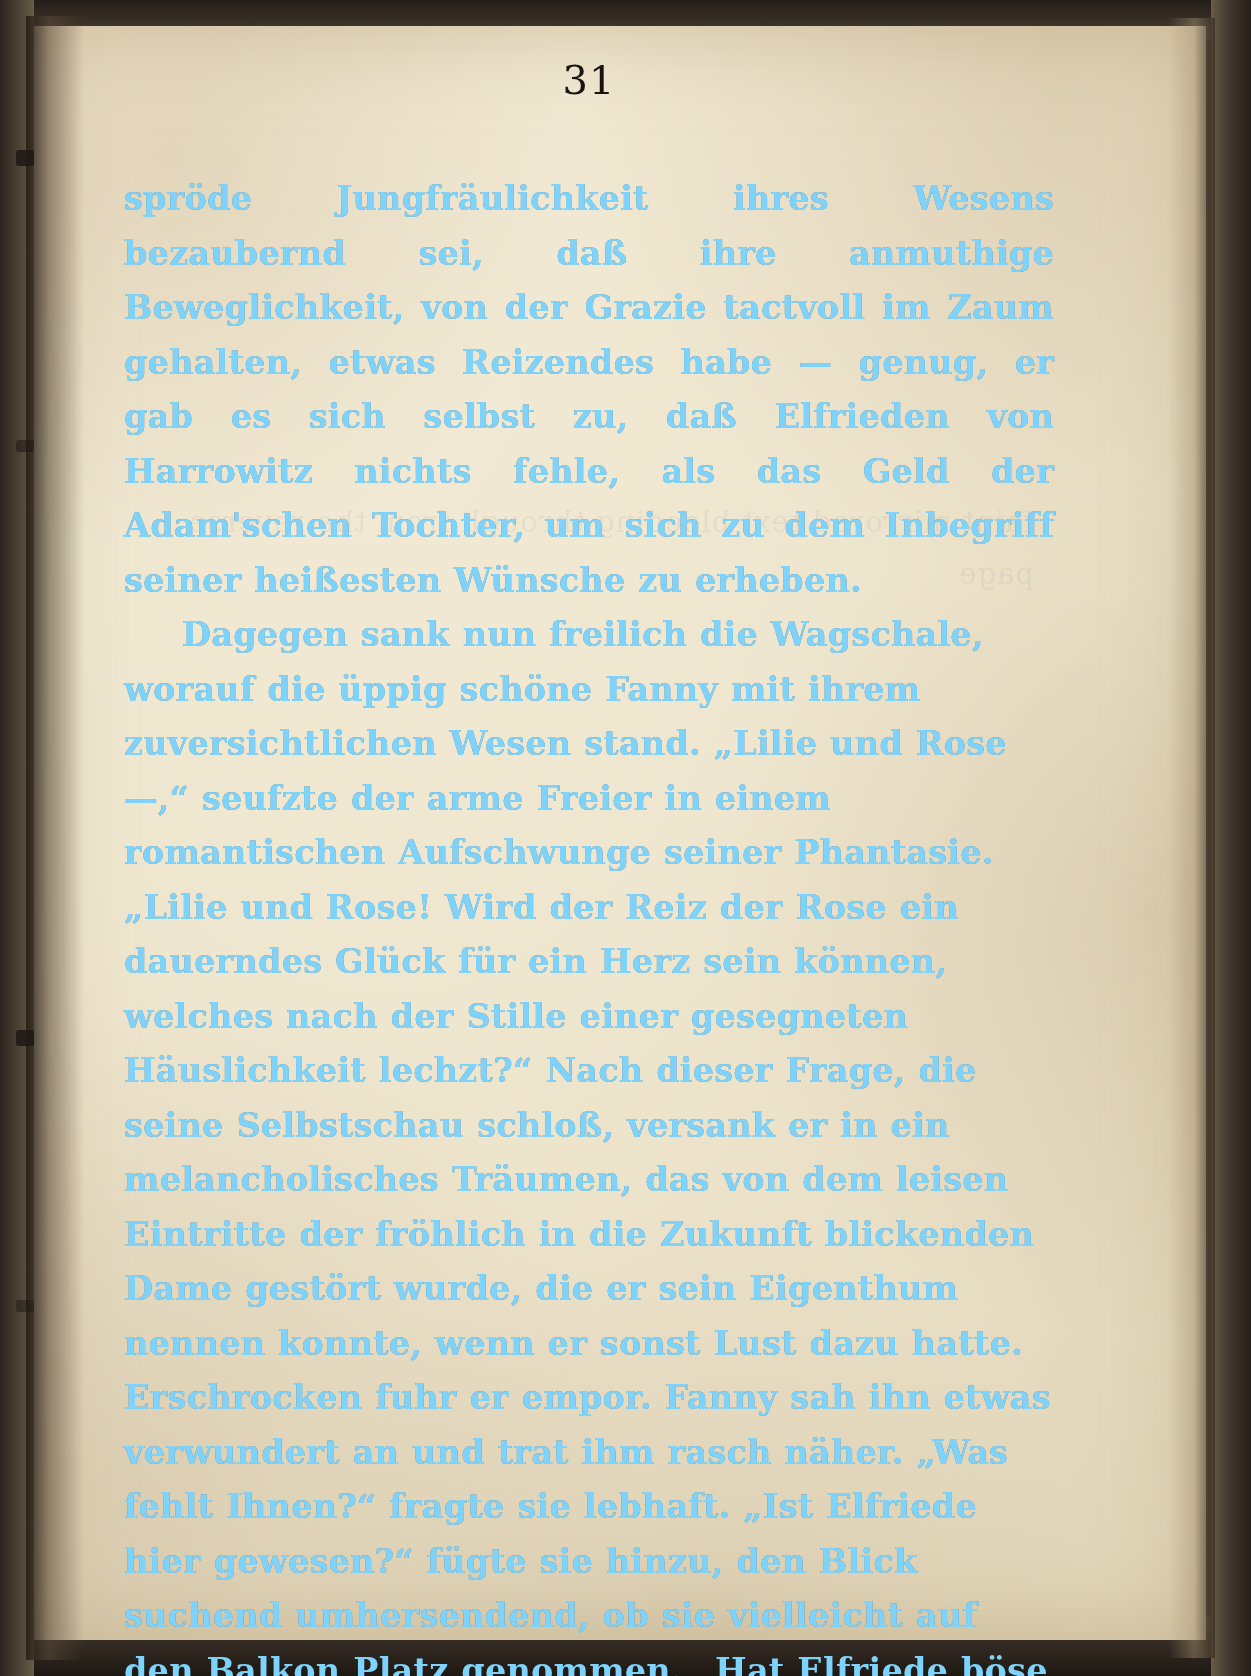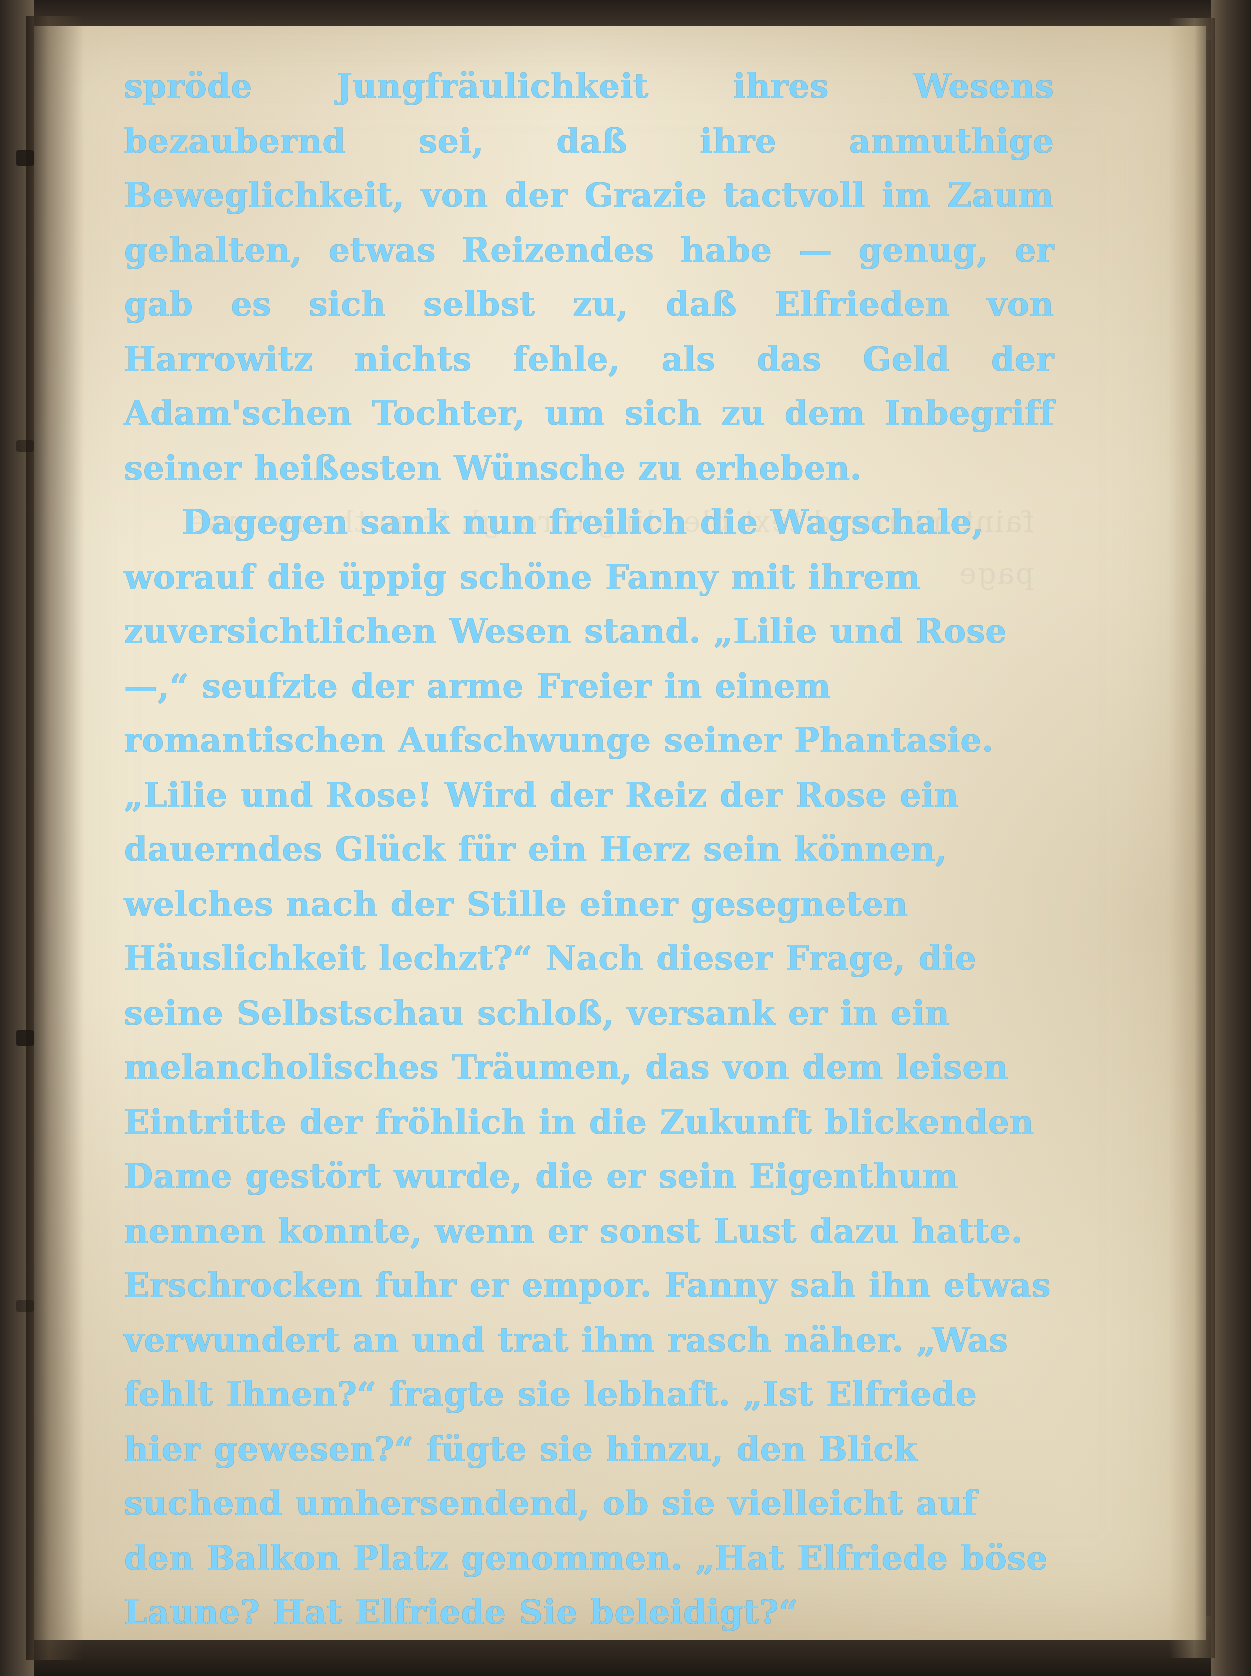--- a/index.html
+++ b/index.html
@@ -188,17 +188,18 @@
 
   <div class="gutter"></div>
   <div class="fore-edge"></div>
 
   <div class="bind-mark bm1"></div>
   <div class="bind-mark bm2"></div>
   <div class="bind-mark bm3"></div>
   <div class="bind-mark bm4"></div>
 
   <div class="text-block">
+    <div class="folio">31</div>
     <p class="para ink-soft">spröde Jungfräulichkeit ihres Wesens bezaubernd sei, daß ihre anmuthige Beweglichkeit, von der Grazie tactvoll im Zaum gehalten, etwas Reizendes habe — genug, er gab es sich selbst zu, daß Elfrieden von Harrowitz nichts fehle, als das Geld der Adam'schen Tochter, um sich zu dem Inbegriff seiner heißesten Wünsche zu erheben.</p>
     <p class="para ink-soft last">Dagegen sank nun freilich die Wagschale, worauf die üppig schöne Fanny mit ihrem zuversichtlichen Wesen stand. „Lilie und Rose —,“ seufzte der arme Freier in einem romantischen Aufschwunge seiner Phantasie. „Lilie und Rose! Wird der Reiz der Rose ein dauerndes Glück für ein Herz sein können, welches nach der Stille einer gesegneten Häuslichkeit lechzt?“ Nach dieser Frage, die seine Selbstschau schloß, versank er in ein melancholisches Träumen, das von dem leisen Eintritte der fröhlich in die Zukunft blickenden Dame gestört wurde, die er sein Eigenthum nennen konnte, wenn er sonst Lust dazu hatte. Erschrocken fuhr er empor. Fanny sah ihn etwas verwundert an und trat ihm rasch näher. „Was fehlt Ihnen?“ fragte sie lebhaft. „Ist Elfriede hier gewesen?“ fügte sie hinzu, den Blick suchend umhersendend, ob sie vielleicht auf den Balkon Platz genommen. „Hat Elfriede böse Laune? Hat Elfriede Sie beleidigt?“</p>
   </div>
 
 </div>
 
 </body></html>

